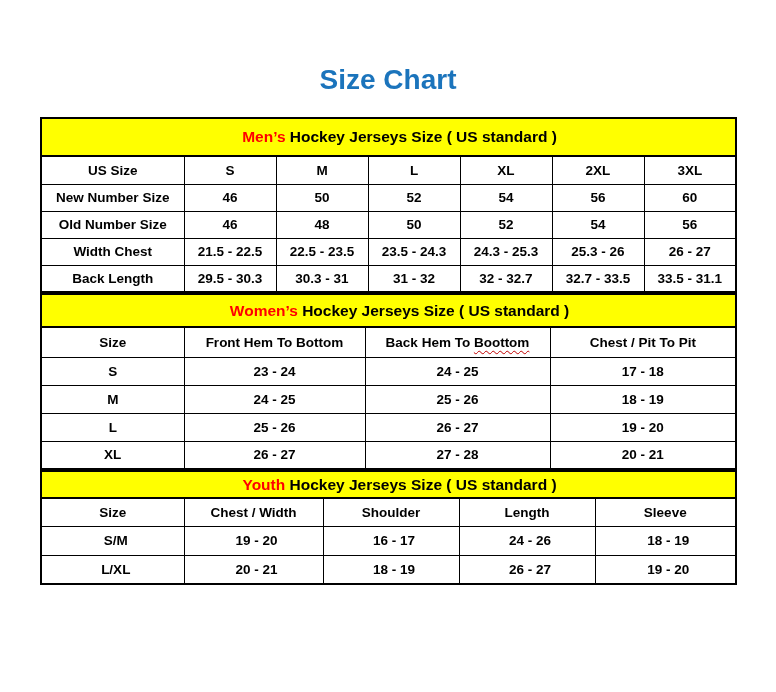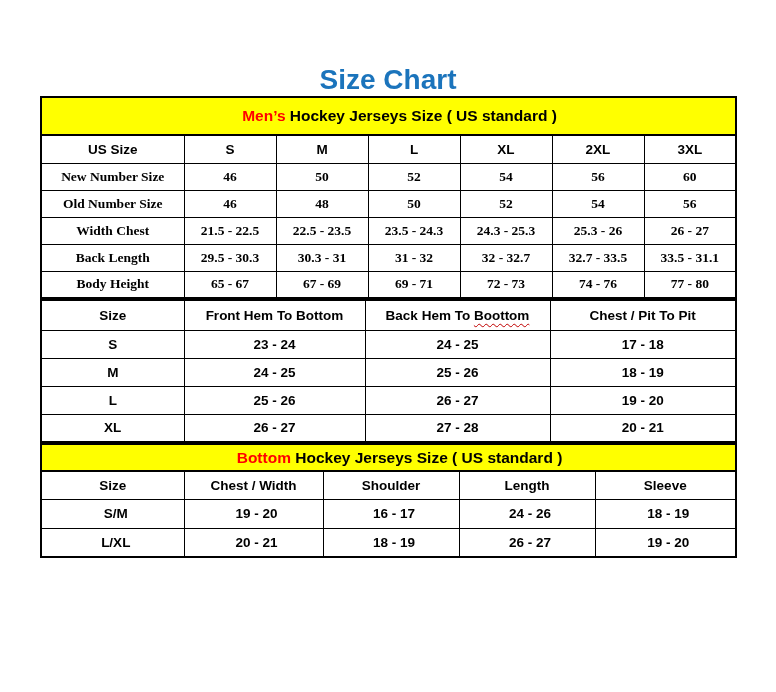--- a/index.html
+++ b/index.html
@@ -7,20 +7,21 @@
   body { font-family: "Liberation Sans", sans-serif; color: #000; }
 
   .page { width: 776px; height: 692px; padding-top: 64px; }
 
   .title {
     text-align: center;
     font-size: 28px;
     font-weight: bold;
     color: #1B74BC;
     letter-spacing: 0px;
+    margin-bottom: 21px;
   }
 
   .chart-wrap { width: 695px; margin-left: 40px; }
 
   table {
     border-collapse: collapse;
     table-layout: fixed;
     width: 695px;
   }
   table, td, th { border: 1.4px solid #000; }
@@ -40,21 +41,21 @@
     background: #FFFF00;
     font-size: 15.5px;
     border-bottom-width: 2px;
     border-top-width: 2px;
     padding-left: 24px;
   }
   .accent { color: #FF0000; }
 
   .t-mens .band td   { height: 38px; }
   .t-mens .head th   { height: 28px; text-align: center; }
-  .t-mens .data td   { height: 27px; font-family: Liberation Serif, serif; }
+  .t-mens .data td   { height: 27px; }
 
   .t-womens .band td { height: 33px; }
   .t-womens .head th { height: 30px; }
   .t-womens .data td { height: 28px; }
 
   .t-youth .band td  { height: 27px; }
   .t-youth .head th  { height: 28px; }
   .t-youth .data td  { height: 29px; padding-left: 8px; }
 
   .squiggle {
@@ -126,40 +127,34 @@
       </tr>
       <tr class="data">
         <td>Back Length</td>
         <td>29.5 - 30.3</td>
         <td>30.3 - 31</td>
         <td>31 - 32</td>
         <td>32 - 32.7</td>
         <td>32.7 - 33.5</td>
         <td>33.5 - 31.1</td>
       </tr>
-      <tr class="data">
-        <td>Body Height</td>
-        <td>65 - 67</td>
-        <td>67 - 69</td>
-        <td>69 - 71</td>
-        <td>72 - 73</td>
-        <td>74 - 76</td>
-        <td>77 - 80</td>
-      </tr>
     </tbody>
       </table>
 
     <table class="t-womens">
       <colgroup>
         <col style="width:143px">
           <col style="width:181px">
           <col style="width:185px">
           <col style="width:186px">
       </colgroup>
       <tbody>
+          <tr class="band">
+        <td colspan="4"><span class="accent">Women’s</span><span> Hockey Jerseys Size ( US standard )</span></td>
+      </tr>
       <tr class="head">
         <th>Size</th>
         <th>Front Hem To Bottom</th>
         <th><span>Back Hem To </span><span class="squiggle">Boottom</span></th>
         <th>Chest / Pit To Pit</th>
       </tr>
       <tr class="data">
         <td>S</td>
         <td>23 - 24</td>
         <td>24 - 25</td>
@@ -189,21 +184,21 @@
     <table class="t-youth">
       <colgroup>
         <col style="width:143px">
           <col style="width:139px">
           <col style="width:136px">
           <col style="width:136px">
           <col style="width:141px">
       </colgroup>
       <tbody>
           <tr class="band">
-        <td colspan="5"><span class="accent">Bottom</span><span> Hockey Jerseys Size ( US standard )</span></td>
+        <td colspan="5"><span class="accent">Youth</span><span> Hockey Jerseys Size ( US standard )</span></td>
       </tr>
       <tr class="head">
         <th>Size</th>
         <th>Chest / Width</th>
         <th>Shoulder</th>
         <th>Length</th>
         <th>Sleeve</th>
       </tr>
       <tr class="data">
         <td>S/M</td>

